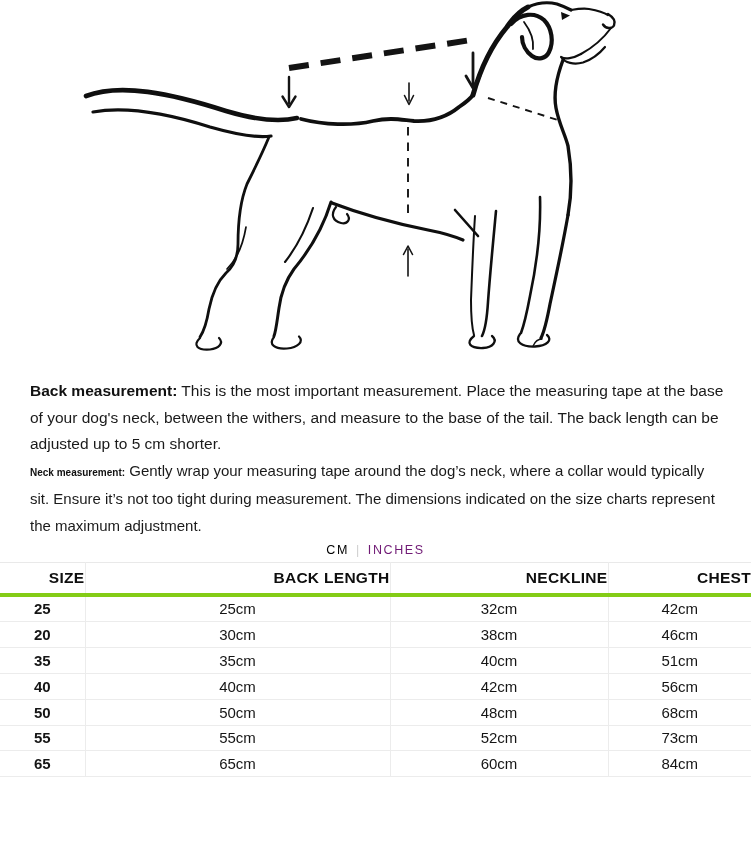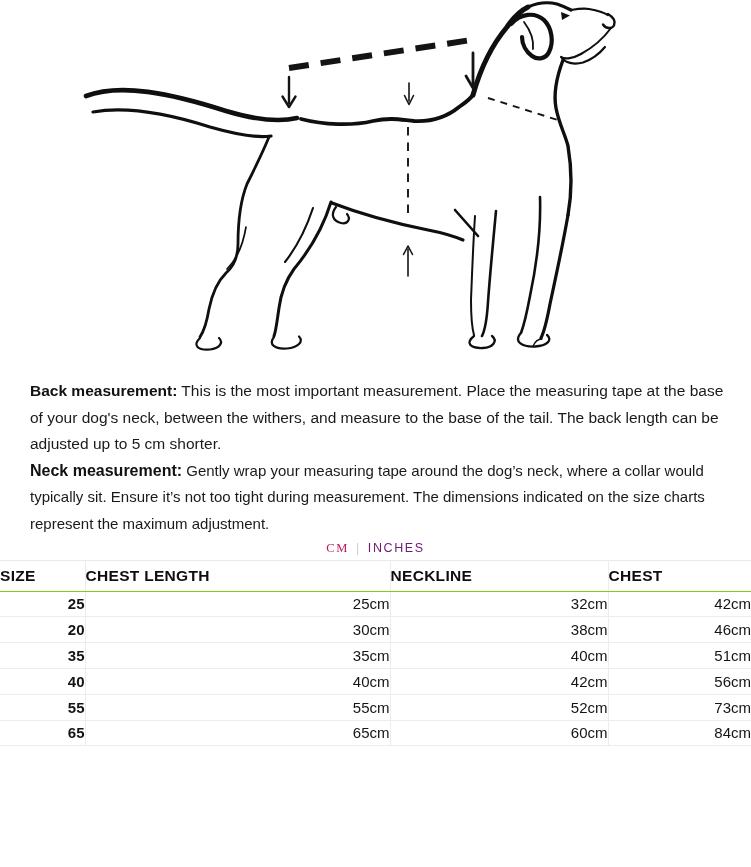--- a/index.html
+++ b/index.html
@@ -18,63 +18,63 @@
   
   .instructions{padding:10px 26px 0 30px;}
   .instructions p{
     margin:0;
     font-size:15.5px;
     line-height:26.6px;
     color:#1a1a1a;
   }
   .instructions .lead{font-weight:bold;color:#111;}
   .instructions p.neck{font-size:15px;}
-  .instructions p.neck .lead{font-size:16px;}
+  .instructions p.neck .lead{font-size:10px;}
 
   
   .unit-toggle{
     text-align:center;
     padding:3px 0 5px 0;
     font-size:12.5px;
     letter-spacing:1.6px;
     line-height:14px;
     user-select:none;
   }
   .unit-toggle .unit{cursor:pointer;}
-  .unit-toggle .unit-cm{color:#be185d;font-family:Liberation Serif, serif;}
+  .unit-toggle .unit-cm{color:#000000;}
   .unit-toggle .unit-in{color:#701a75;}
   .unit-toggle .divider{color:#cfcfcf;padding:0 7px;font-weight:300;}
 
   
   table.size-table{
     width:751px;
     border-collapse:collapse;
     table-layout:fixed;
     border-top:1px solid #e9e9e9;
   }
   table.size-table col.c-size{width:85px;}
   table.size-table col.c-back{width:305px;}
   table.size-table col.c-neck{width:218px;}
   table.size-table col.c-chest{width:143px;}
   table.size-table th{
     height:30px;
     font-size:15.5px;
     font-weight:bold;
     letter-spacing:0.3px;
     color:#0e0e0e;
-    text-align:left;
+    text-align:right;
     vertical-align:middle;
-    border-bottom:1px solid #84cc16;
+    border-bottom:4px solid #84cc16;
     padding:0;
   }
   table.size-table td{
     height:24.8px;
     font-size:15px;
     color:#151515;
-    text-align:right;
+    text-align:center;
     vertical-align:middle;
     border-bottom:1px solid #ececec;
     padding:0;
   }
   table.size-table th:not(:last-child),
   table.size-table td:not(:last-child){border-right:1px solid #ececec;}
   table.size-table td.size-col{font-weight:bold;}
 </style>
 </head>
 <body>
@@ -160,21 +160,21 @@
   <table class="size-table">
     <colgroup>
         <col class="c-size">
         <col class="c-back">
         <col class="c-neck">
         <col class="c-chest">
       </colgroup>
     <thead>
       <tr>
         <th>SIZE</th>
-        <th>CHEST LENGTH</th>
+        <th>BACK LENGTH</th>
         <th>NECKLINE</th>
         <th>CHEST</th>
       </tr>
     </thead>
     <tbody>
         <tr>
           <td class="size-col">25</td>
           <td>25cm</td>
           <td>32cm</td>
           <td>42cm</td>
@@ -191,20 +191,26 @@
           <td>40cm</td>
           <td>51cm</td>
         </tr>
         <tr>
           <td class="size-col">40</td>
           <td>40cm</td>
           <td>42cm</td>
           <td>56cm</td>
         </tr>
         <tr>
+          <td class="size-col">50</td>
+          <td>50cm</td>
+          <td>48cm</td>
+          <td>68cm</td>
+        </tr>
+        <tr>
           <td class="size-col">55</td>
           <td>55cm</td>
           <td>52cm</td>
           <td>73cm</td>
         </tr>
         <tr>
           <td class="size-col">65</td>
           <td>65cm</td>
           <td>60cm</td>
           <td>84cm</td>

